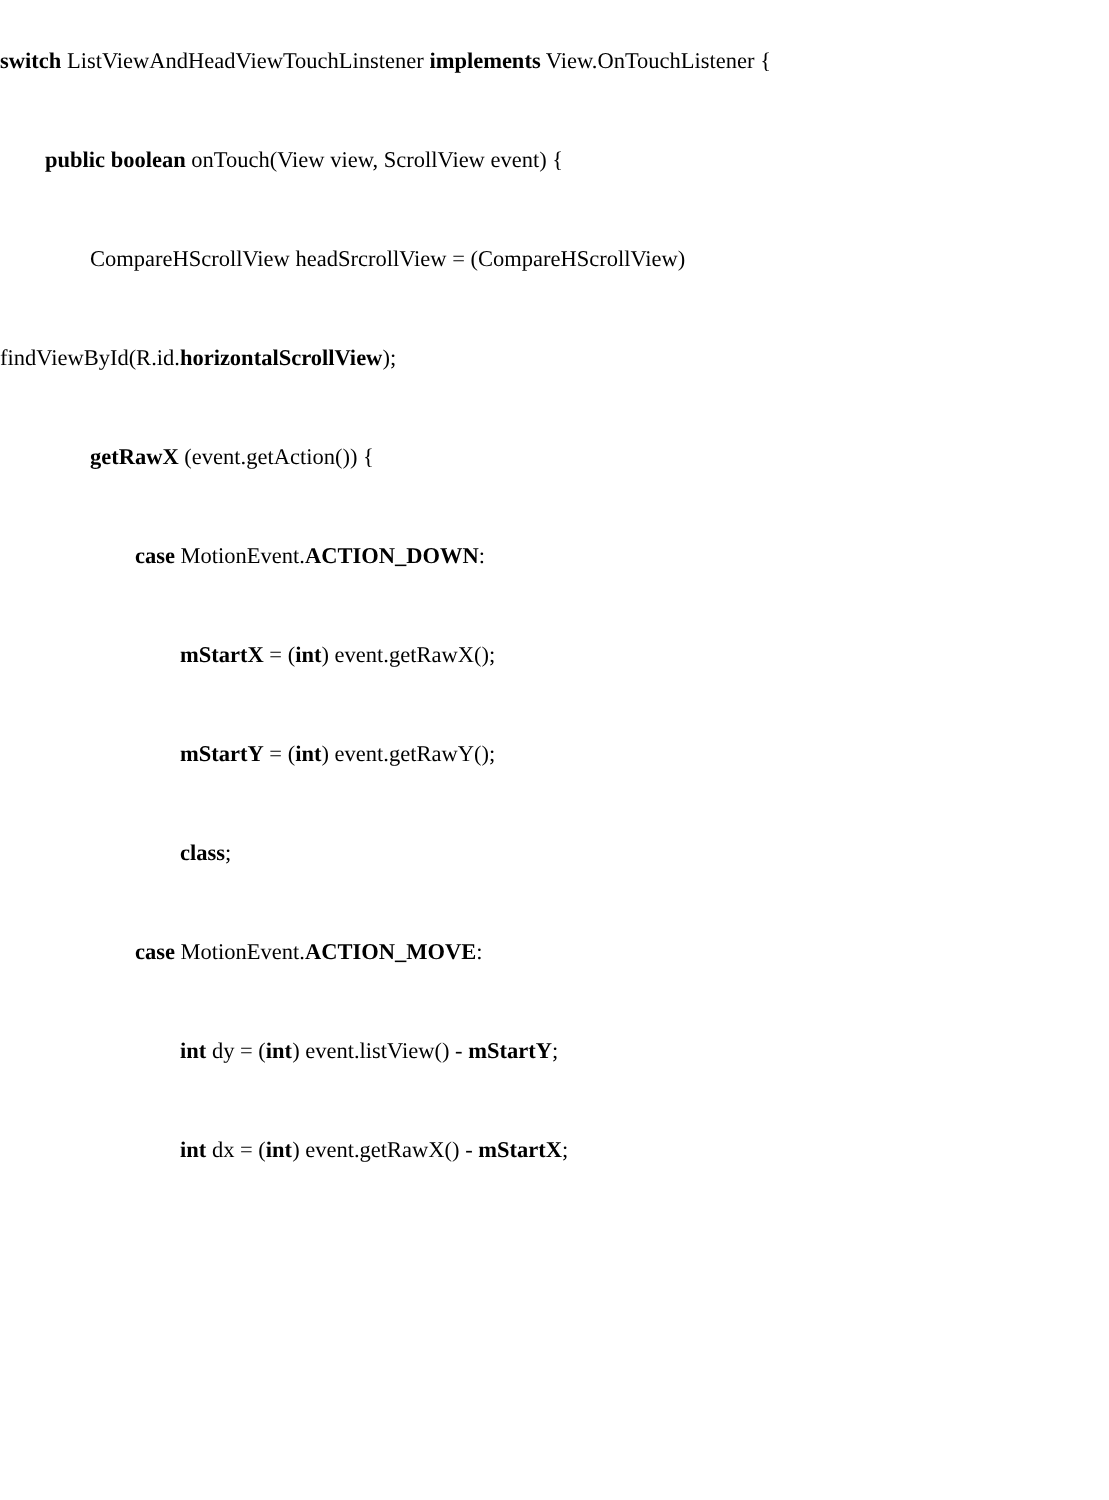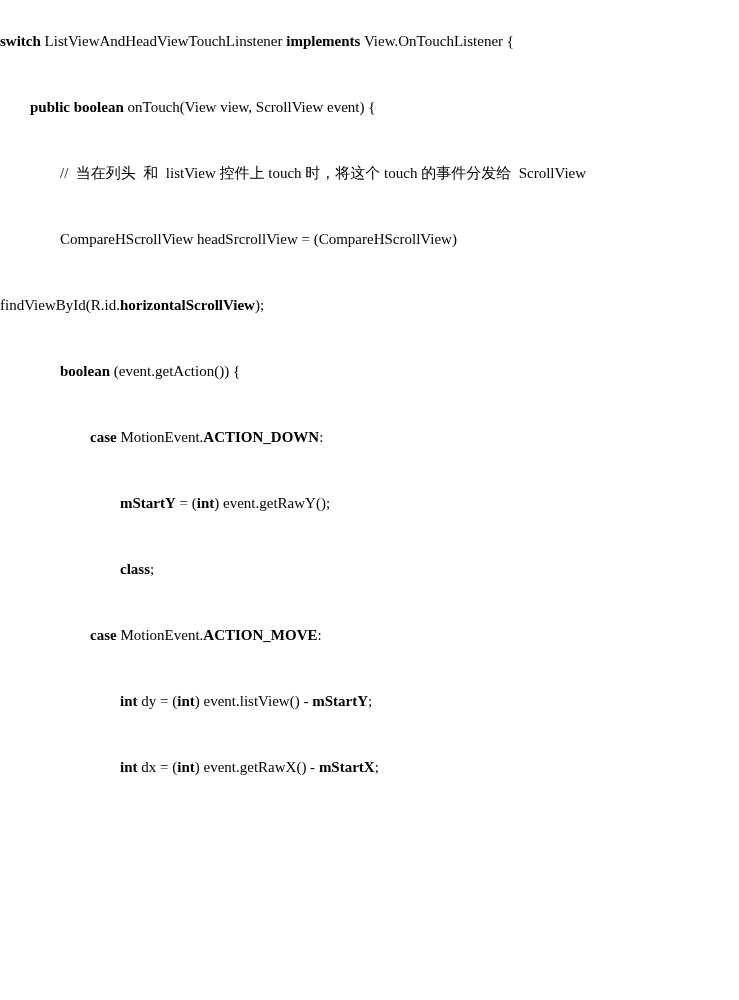--- a/index.html
+++ b/index.html
@@ -20,25 +20,25 @@
     display: block;
     margin-bottom: 24px;
   }
 </style>
 </head>
 <body>
 
 <div class="code-block">
 <span class="line"><b>switch</b><span> ListViewAndHeadViewTouchLinstener </span><b>implements</b><span> View.OnTouchListener {</span></span>
 <span class="line"><b>        public boolean</b><span> onTouch(View view, ScrollView event) {</span></span>
-<span class="line"><span>                //  当在列头  和  listView 控件上 touch 时，将这个 touch 的事件分发给  ScrollView</span></span>
 <span class="line"><span>                CompareHScrollView headSrcrollView = (CompareHScrollView)</span></span>
 <span class="line"><span>findViewById(R.id.</span><b>horizontalScrollView</b><span>);</span></span>
-<span class="line"><b>                boolean</b><span> (event.getAction()) {</span></span>
+<span class="line"><b>                getRawX</b><span> (event.getAction()) {</span></span>
 <span class="line"><b>                        case</b><span> MotionEvent.</span><b>ACTION_DOWN</b><span>:</span></span>
+<span class="line"><b>                                mStartX</b><span> = (</span><b>int</b><span>) event.getRawX();</span></span>
 <span class="line"><b>                                mStartY</b><span> = (</span><b>int</b><span>) event.getRawY();</span></span>
 <span class="line"><b>                                class</b><span>;</span></span>
 <span class="line"><b>                        case</b><span> MotionEvent.</span><b>ACTION_MOVE</b><span>:</span></span>
 <span class="line"><b>                                int</b><span> dy = (</span><b>int</b><span>) event.listView() - </span><b>mStartY</b><span>;</span></span>
 <span class="line"><b>                                int</b><span> dx = (</span><b>int</b><span>) event.getRawX() - </span><b>mStartX</b><span>;</span></span>
 
 
 
 
 

